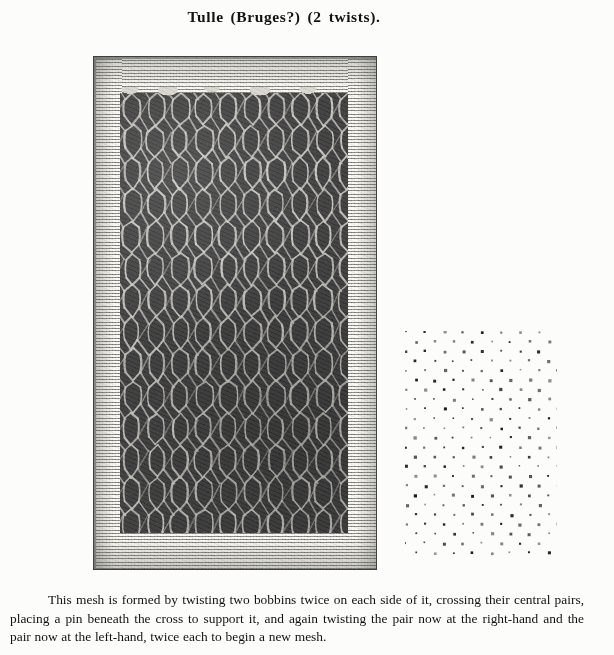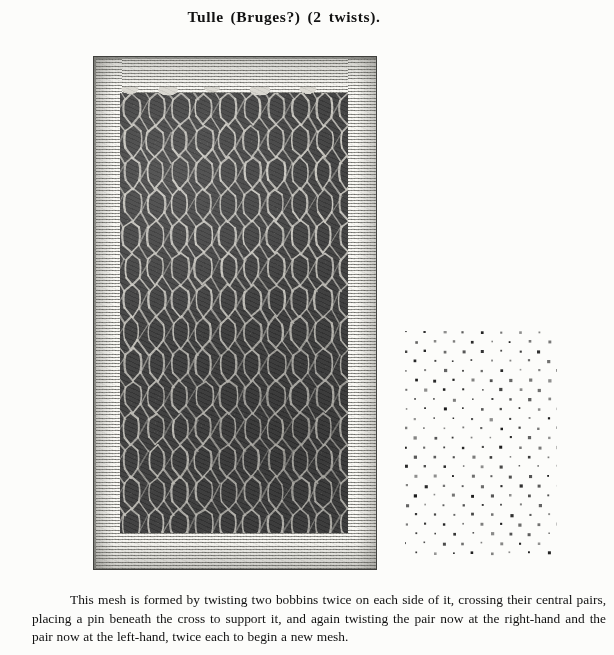--- a/index.html
+++ b/index.html
@@ -141,21 +141,21 @@
     position: absolute;
     left: 405px;
     top: 331px;
     width: 152px;
     height: 226px;
   }
 
   
   .caption {
     position: absolute;
-    left: 32px;
+    left: 10px;
     top: 578px;
     width: 574px;
     font-size: 13.4px;
     line-height: 18.2px;
     text-align: justify;
     text-indent: 38px;
     word-spacing: 0.4px;
     color: #111;
   }
 </style>

